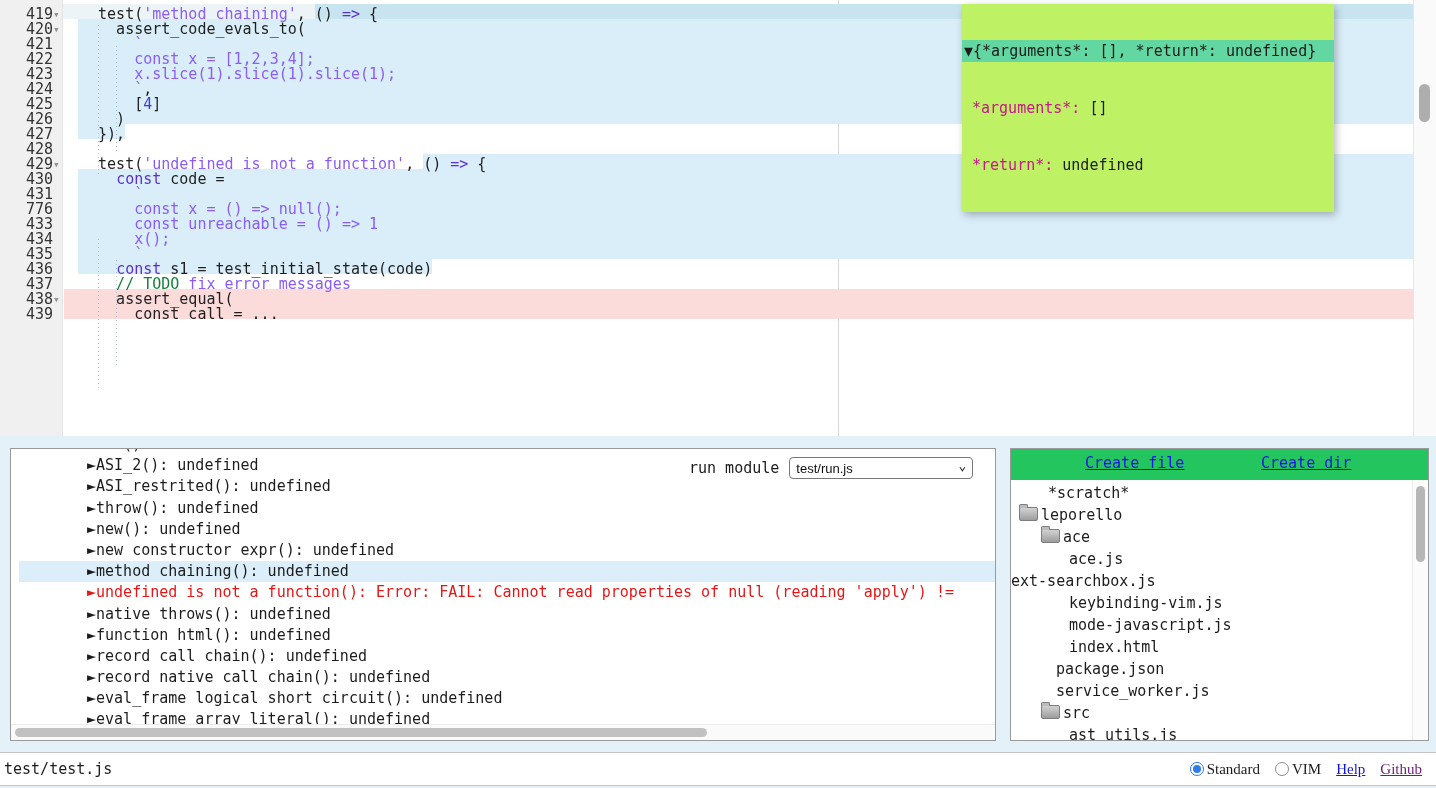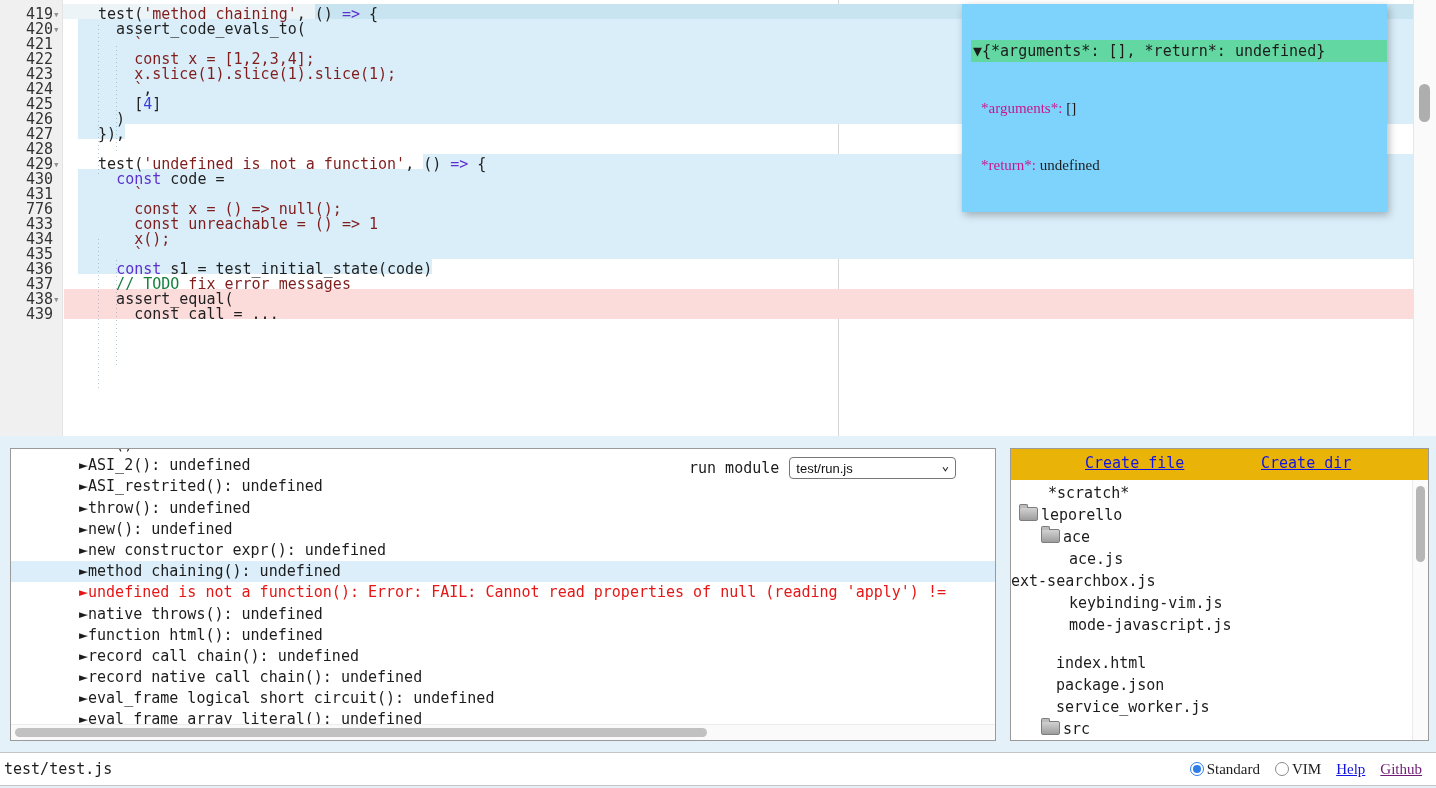--- a/index.html
+++ b/index.html
@@ -12,52 +12,52 @@
   .editor{position:absolute;left:0;top:0;width:1436px;height:436px;background:#fff;overflow:hidden;}
   .gutter-bg{position:absolute;left:0;top:0;width:62px;height:436px;background:#f0f0f0;border-right:1px solid #e4e4e4;}
   .pane-divider{position:absolute;left:838px;top:0;width:1px;height:436px;background:#d6d6d6;}
   .rows{position:absolute;left:0;top:4px;right:0;}
   .code-row{position:relative;height:15px;line-height:21.35px;}
   .row-hl{position:absolute;top:0;height:100%;z-index:1;}
   .gutter-cell{position:absolute;left:0;top:0;width:78px;z-index:2;cursor:pointer;}
   .gutter-num{display:inline-block;width:53px;text-align:right;color:#333;}
   .fold-arrow{color:#909090;font-size:11px;vertical-align:1px;}
   .code-text{position:absolute;left:80px;top:0;white-space:pre;z-index:2;}
-  .tk-p{color:#1f1f1f}.tk-s{color:#7f1d1d}.tk-k{color:#5b2fd0}
+  .tk-p{color:#1f1f1f}.tk-s{color:#8b5cf6}.tk-k{color:#5b2fd0}
   .tk-n{color:#3d3ddb}.tk-c{color:#15803d}
   .indent-guide{position:absolute;width:1px;z-index:2;
     background:repeating-linear-gradient(to bottom,rgba(100,140,165,.45) 0 1px,transparent 1px 4px);}
   .vscroll{position:absolute;right:0;top:0;width:22px;height:436px;background:#fafafa;border-left:1px solid #e6e6e6;z-index:4;}
   .vscroll .thumb{position:absolute;left:5px;top:84px;width:11px;height:38px;background:#aeaeae;border-radius:6px;}
   
-  .tooltip{position:absolute;left:962px;top:4px;width:416px;background:#7dd3fc;z-index:6;
-    box-shadow:2px 3px 8px rgba(0,0,0,.28);white-space:pre;padding-left:9px;}
+  .tooltip{position:absolute;left:962px;top:4px;width:372px;background:#bef264;z-index:6;
+    box-shadow:2px 3px 8px rgba(0,0,0,.28);white-space:pre;}
   .tooltip .hdr{background:#63d7a2;height:22px;line-height:22px;padding-left:2px;cursor:pointer;}
-  .tooltip .trow{height:21px;line-height:21px;padding-left:10px;font-family:Liberation Serif, serif;}
+  .tooltip .trow{height:21px;line-height:21px;padding-left:10px;}
   .magenta{color:#c8168c;}
   
   .results{position:absolute;left:10px;top:448px;width:986px;height:293px;background:#fff;
     border:1px solid #9a9a9a;box-sizing:border-box;overflow:hidden;}
   .res-rows{position:absolute;left:0;top:3px;width:100%;}
-  .res-row{height:21.2px;line-height:21.2px;padding-left:68px;white-space:pre;overflow:hidden;cursor:pointer;}
+  .res-row{height:21.2px;line-height:21.2px;padding-left:68px;white-space:pre;overflow:hidden;cursor:pointer;margin-left:8px;}
   .res-row.first{margin-top:-18px;}
   .res-row.sel{background:#dbeef9;}
   .res-row.err{color:#e51616;}
   .run-module{position:absolute;left:678px;top:8px;z-index:3;display:flex;align-items:center;gap:10px;}
   .sel-wrap{position:relative;display:inline-block;}
-  .sel-wrap select{width:167px;height:22px;font:13px "Liberation Sans",sans-serif;color:#111;
+  .sel-wrap select{width:184px;height:22px;font:13px "Liberation Sans",sans-serif;color:#111;
     border:1px solid #777;border-radius:4px;background:#fff;appearance:none;-webkit-appearance:none;
     padding:0 22px 0 6px;}
   .sel-chev{position:absolute;right:7px;top:1px;font-size:13px;font-weight:bold;pointer-events:none;color:#222;}
   .hscroll{position:absolute;left:0;bottom:0;width:100%;height:15px;background:#fafafa;border-top:1px solid #ececec;}
   .hscroll .thumb{position:absolute;left:4px;top:3px;width:692px;height:9px;background:#c1c1c1;border-radius:5px;}
   
   .files{position:absolute;left:1010px;top:448px;width:419px;height:293px;background:#fff;
     border:1px solid #9a9a9a;box-sizing:border-box;overflow:hidden;}
-  .files-header{position:absolute;left:0;top:0;right:0;height:31px;background:#eab308;}
+  .files-header{position:absolute;left:0;top:0;right:0;height:31px;background:#22c55e;}
   .create-link{position:absolute;top:5px;color:#1414e0;text-decoration:underline;cursor:pointer;}
   .create-file{left:74px;} .create-dir{left:250px;}
   .tree{position:absolute;left:0;top:33px;right:16px;bottom:0;overflow:hidden;}
   .tree-row{height:22px;line-height:22px;white-space:pre;cursor:pointer;}
   .folder-ico{display:inline-block;width:17px;height:12px;position:relative;margin-right:3px;
     background:linear-gradient(#d2d2d2,#9d9d9d);border:1px solid #7d7d7d;border-radius:2px;vertical-align:-1px;}
   .folder-ico:before{content:"";position:absolute;top:-4px;left:-1px;width:7px;height:3px;
     background:#bcbcbc;border:1px solid #7d7d7d;border-bottom:none;border-radius:2px 2px 0 0;}
   .vscroll2{position:absolute;right:0;top:31px;bottom:0;width:15px;background:#fbfbfb;border-left:1px solid #eaeaea;}
   .vscroll2 .thumb{position:absolute;left:3px;top:6px;width:9px;height:76px;background:#b6b6b6;border-radius:5px;}
@@ -237,21 +237,21 @@
     <span class="create-link create-dir">Create dir</span>
   </div>
   <div class="tree" id="file-tree">
       <div class="tree-row" style="padding-left: 37px;"><span>*scratch*</span></div>
       <div class="tree-row" style="padding-left: 8px;"><span class="folder-ico"></span><span>leporello</span></div>
       <div class="tree-row" style="padding-left: 30px;"><span class="folder-ico"></span><span>ace</span></div>
       <div class="tree-row" style="padding-left: 58px;"><span>ace.js</span></div>
       <div class="tree-row" style=""><span>ext-searchbox.js</span></div>
       <div class="tree-row" style="padding-left: 58px;"><span>keybinding-vim.js</span></div>
       <div class="tree-row" style="padding-left: 58px;"><span>mode-javascript.js</span></div>
-      <div class="tree-row" style="padding-left: 45px; margin-top: 16px;"><span>index.html</span></div>
+      <div class="tree-row" style="padding-left: 58px;"><span>index.html</span></div>
       <div class="tree-row" style="padding-left: 45px;"><span>package.json</span></div>
       <div class="tree-row" style="padding-left: 45px;"><span>service_worker.js</span></div>
       <div class="tree-row" style="padding-left: 30px;"><span class="folder-ico"></span><span>src</span></div>
       <div class="tree-row" style="padding-left: 58px;"><span>ast_utils.js</span></div>
     </div>
   <div class="vscroll2">
     <div class="thumb"></div>
   </div>
 </div>
 

